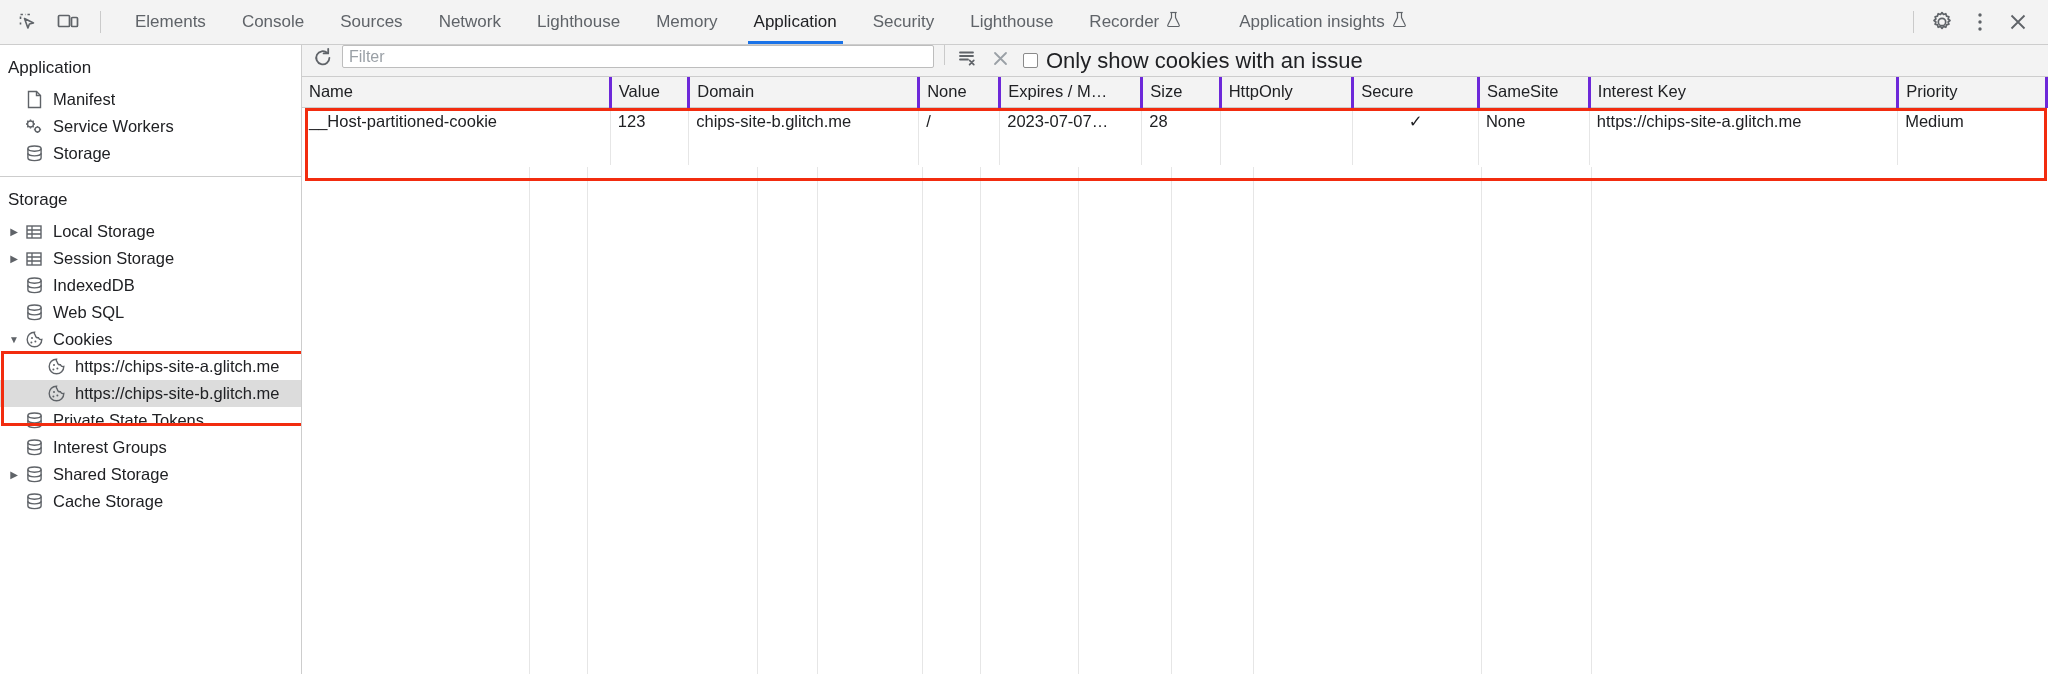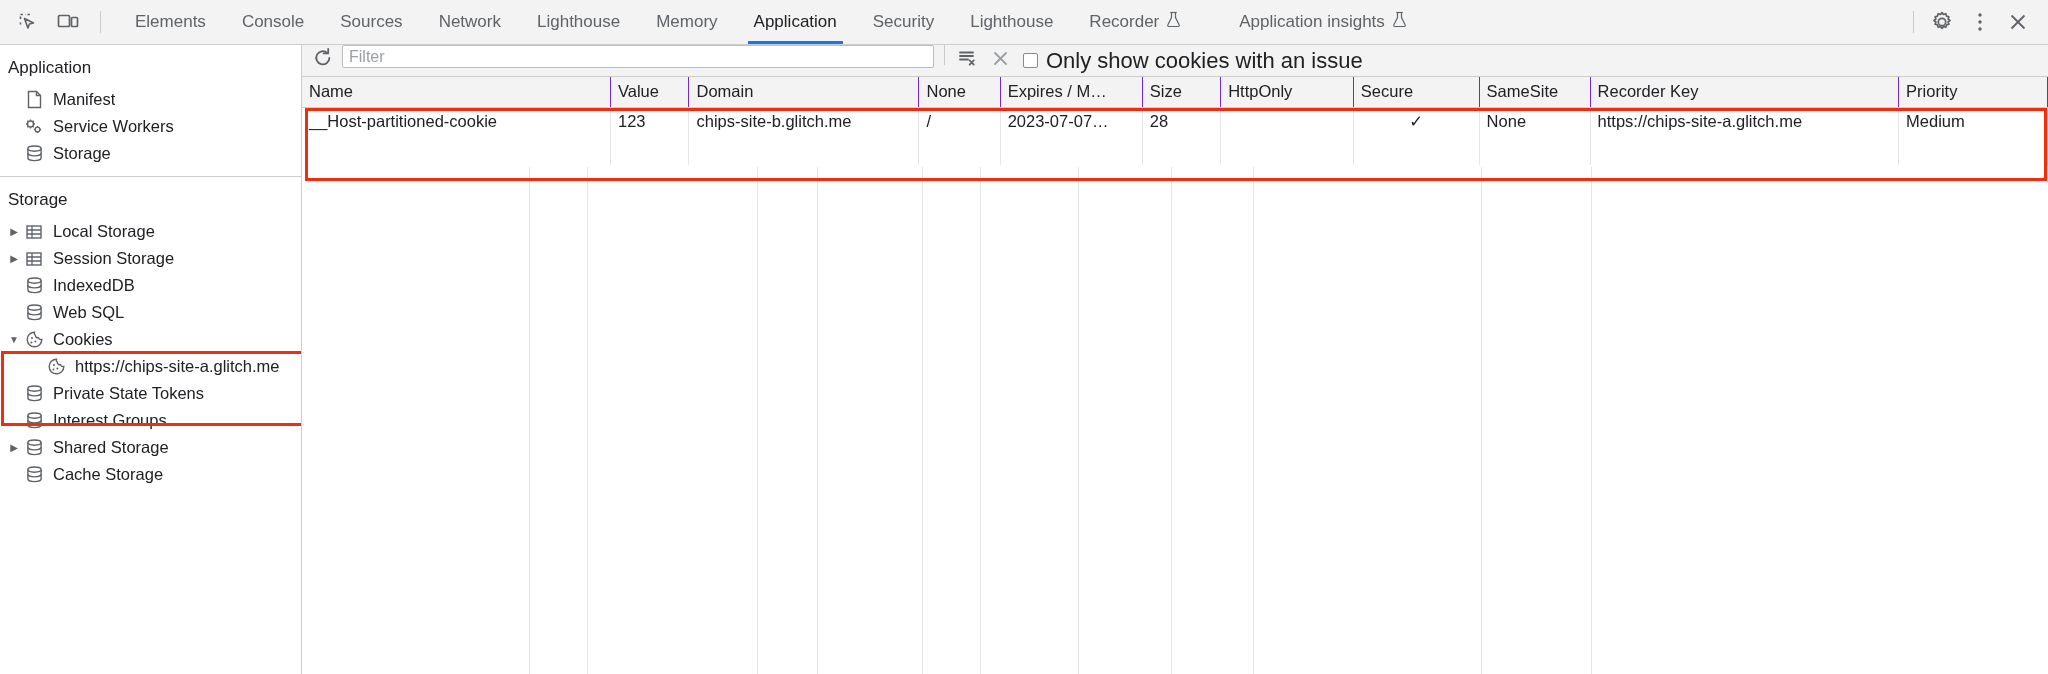--- a/index.html
+++ b/index.html
@@ -130,21 +130,21 @@
   table.cookies {
     width: 100%; border-collapse: collapse; table-layout: fixed;
     font-size: 16.5px; color: #202124;
   }
   table.cookies th {
     background: #f3f3f3;
     font-weight: normal;
     text-align: left;
     height: 30px;
     padding: 0 7px;
-    border-right: 1px solid #6d28d9;
+    border-right: 3px solid #6d28d9;
     border-bottom: 1px solid #cdcdcd;
     color: #202124;
     white-space: nowrap; overflow: hidden; text-overflow: ellipsis;
   }
   table.cookies td {
     height: 29px;
     padding: 0 7px;
     border-right: 1px solid #e6e6e6;
     background: #fff;
     white-space: nowrap; overflow: hidden; text-overflow: ellipsis;
@@ -363,20 +363,31 @@
             <svg width="19" height="19" viewBox="0 0 19 19">
               <path d="M9.5 2.2 a7.3 7.3 0 1 0 7.3 7.3 a3 3 0 0 1-3.4-1.7 a3 3 0 0 1-3.1-2.5 a3 3 0 0 1-.8-3.1 Z" fill="none" stroke="#5f6368" stroke-width="1.4"></path>
               <circle cx="7" cy="8" r="1" fill="#5f6368"></circle>
               <circle cx="10.4" cy="11.6" r="1" fill="#5f6368"></circle>
               <circle cx="6.4" cy="12.4" r="1" fill="#5f6368"></circle>
             </svg>
           </span>
           <span class="tree-label">https://chips-site-a.glitch.me</span>
         </div>
 
+        <div class="tree-item depth2 selected">
+          <span class="tree-icon">
+            <svg width="19" height="19" viewBox="0 0 19 19">
+              <path d="M9.5 2.2 a7.3 7.3 0 1 0 7.3 7.3 a3 3 0 0 1-3.4-1.7 a3 3 0 0 1-3.1-2.5 a3 3 0 0 1-.8-3.1 Z" fill="none" stroke="#5f6368" stroke-width="1.4"></path>
+              <circle cx="7" cy="8" r="1" fill="#5f6368"></circle>
+              <circle cx="10.4" cy="11.6" r="1" fill="#5f6368"></circle>
+              <circle cx="6.4" cy="12.4" r="1" fill="#5f6368"></circle>
+            </svg>
+          </span>
+          <span class="tree-label">https://chips-site-b.glitch.me</span>
+        </div>
 
         <div class="tree-item depth1">
           <span class="twisty spacer"></span>
           <span class="tree-icon">
             <svg width="19" height="19" viewBox="0 0 19 19">
               <ellipse cx="9.5" cy="4.6" rx="6.6" ry="2.6" fill="none" stroke="#5f6368" stroke-width="1.4"></ellipse>
               <path d="M2.9 4.6 v9.4 c0 1.4 3 2.6 6.6 2.6 s6.6-1.2 6.6-2.6 V4.6" fill="none" stroke="#5f6368" stroke-width="1.4"></path>
               <path d="M2.9 9.3 c0 1.4 3 2.6 6.6 2.6 s6.6-1.2 6.6-2.6" fill="none" stroke="#5f6368" stroke-width="1.4"></path>
             </svg>
           </span>
@@ -470,21 +481,21 @@
             <tr>
               <th>Name</th>
               <th>Value</th>
               <th>Domain</th>
               <th>None</th>
               <th>Expires / M…</th>
               <th>Size</th>
               <th>HttpOnly</th>
               <th>Secure</th>
               <th>SameSite</th>
-              <th>Recorder Key</th>
+              <th>Interest Key</th>
               <th>Priority</th>
             </tr>
           </thead>
           <tbody>
             <tr>
               <td>__Host-partitioned-cookie</td>
               <td>123</td>
               <td>chips-site-b.glitch.me</td>
               <td>/</td>
               <td>2023-07-07…</td>

